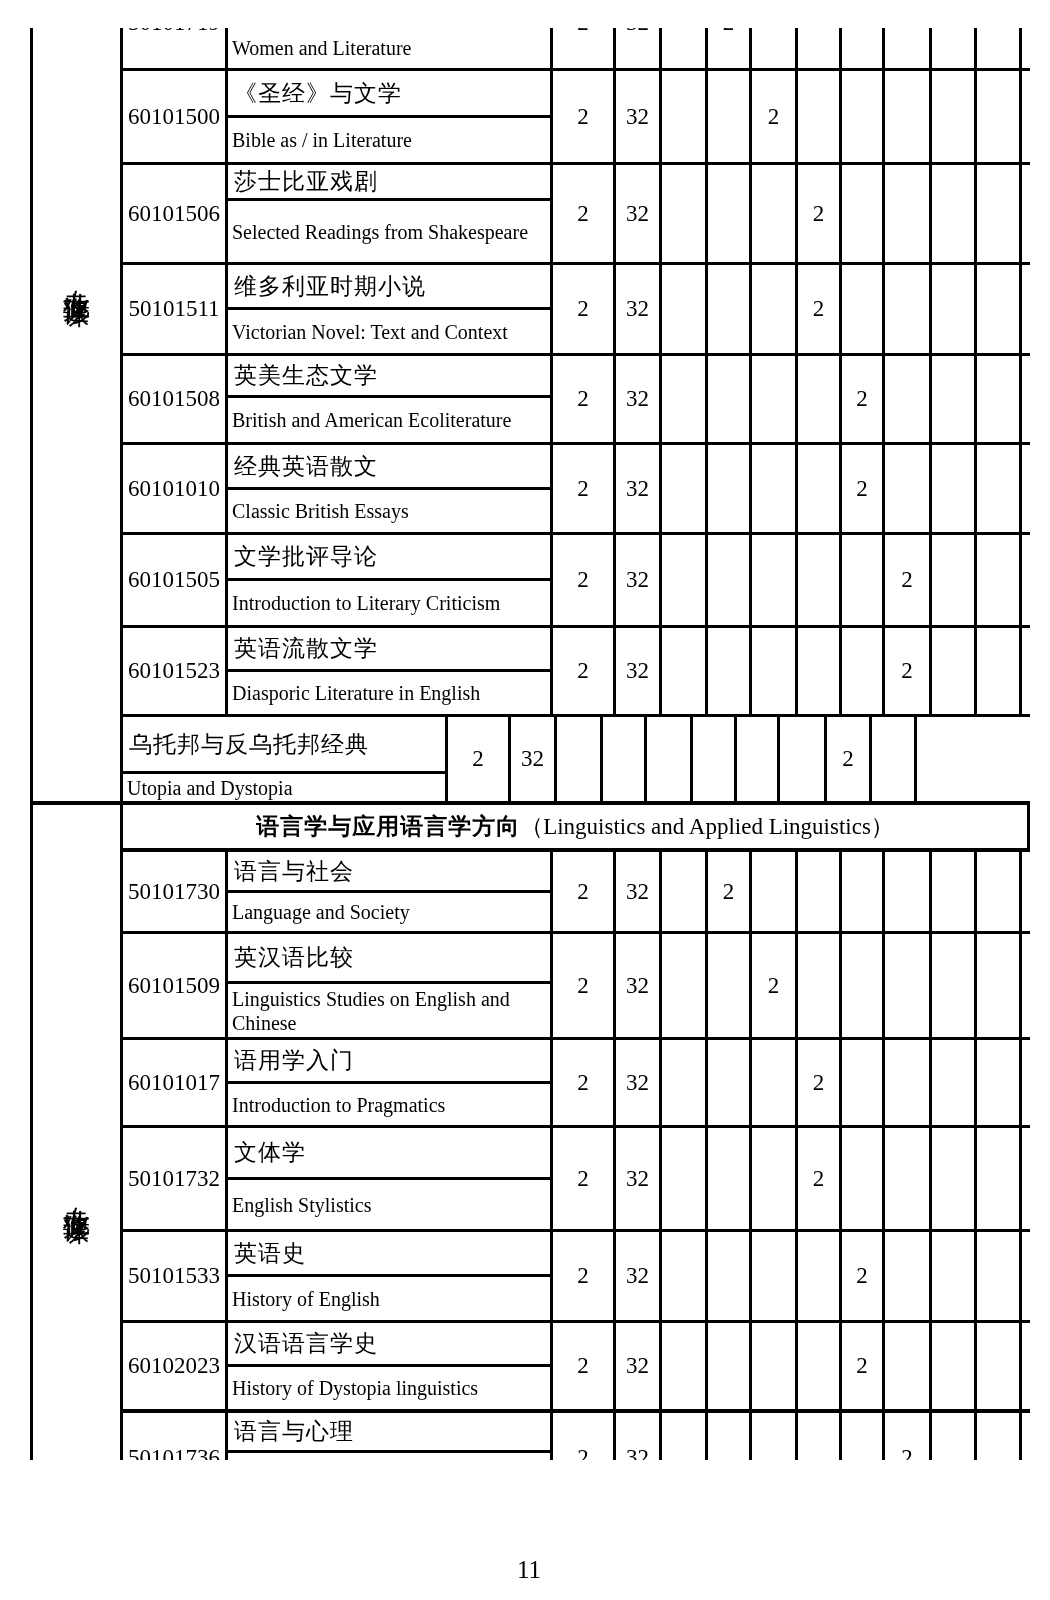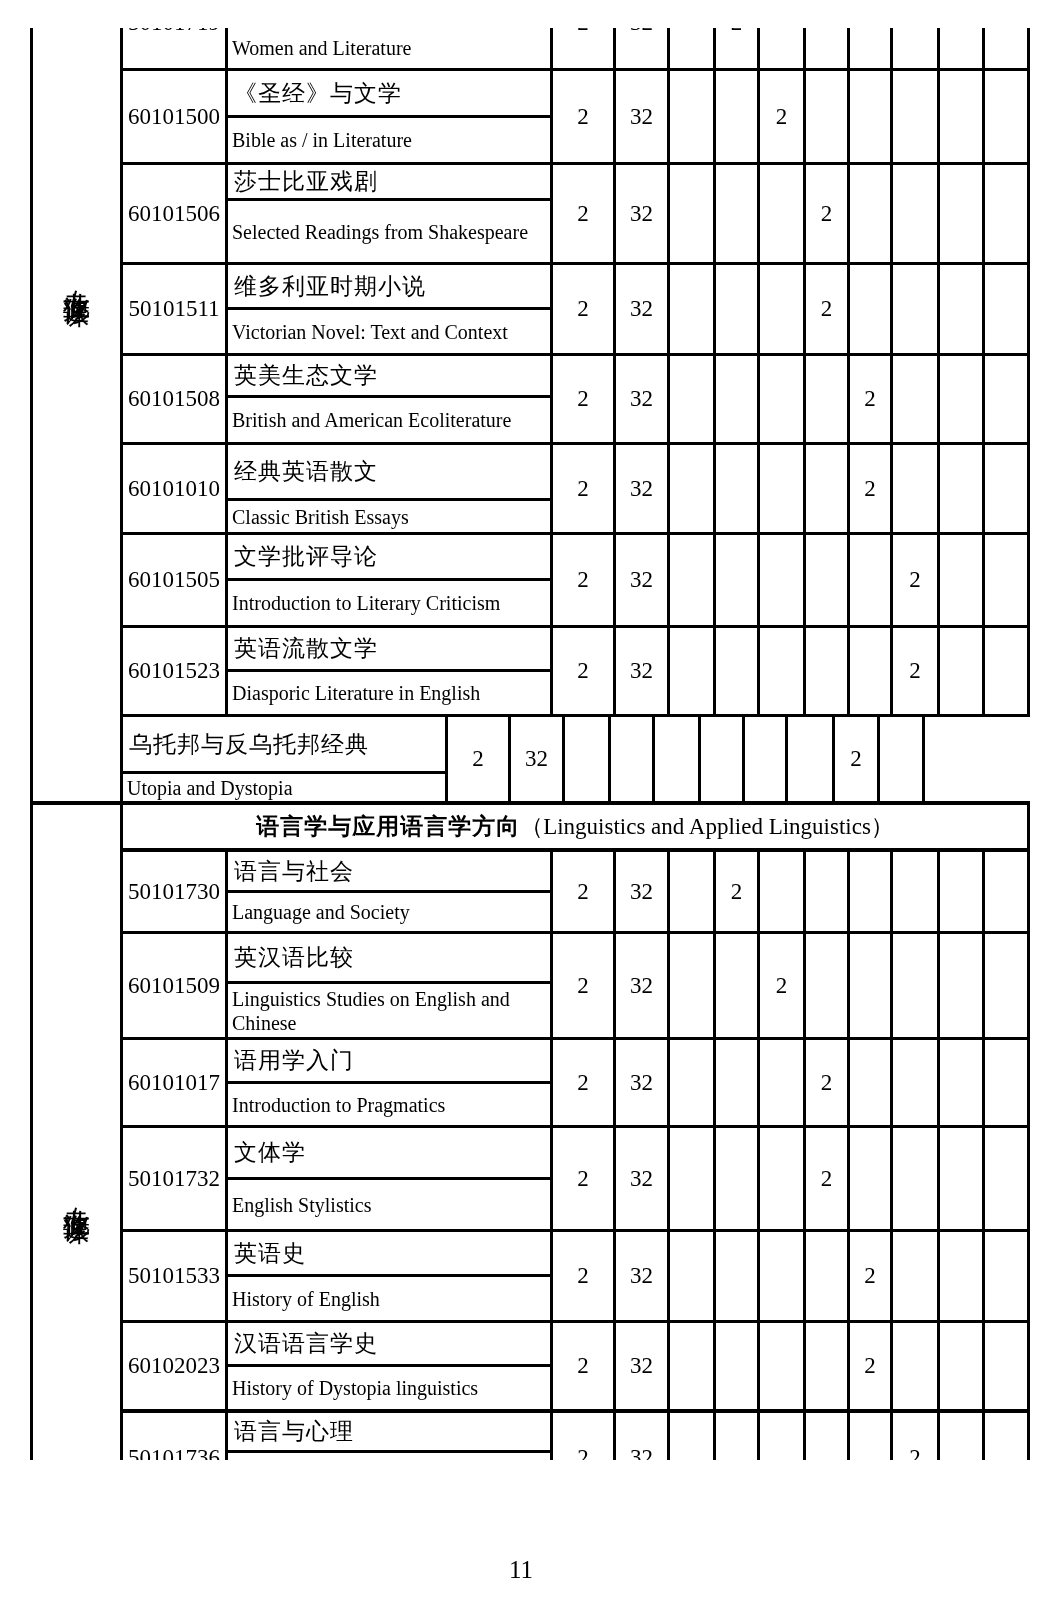--- a/index.html
+++ b/index.html
@@ -18,33 +18,33 @@
           font-size:27px;letter-spacing:3px;white-space:nowrap;}
   
   #rows{position:absolute;left:90px;top:0;width:907px;}
   .crow{display:flex;box-sizing:border-box;border-bottom:3px solid #000;background:#fff;}
   .crow.thick{border-bottom-width:4px;}
   .cell{box-sizing:border-box;border-right:3px solid #000;flex-shrink:0;display:flex;
         align-items:center;justify-content:center;overflow:hidden;}
   .c-code{width:105px;font-size:23px;}
   .c-name{width:325px;flex-direction:column;align-items:stretch;justify-content:flex-start;}
   .c-credit{width:63px;font-size:23px;}
-  .c-hours{width:54px;font-size:23px;}
+  .c-hours{width:46px;font-size:23px;}
   .c-sem{font-size:23px;}
   .zh{box-sizing:border-box;border-bottom:3px solid #000;display:flex;align-items:center;
       padding-left:6px;font-size:23px;letter-spacing:1px;overflow:hidden;}
   .en{flex:1;display:flex;align-items:center;padding-left:4px;font-size:20px;line-height:1.2;overflow:hidden;}
   
   .hrow{display:flex;box-sizing:border-box;border-bottom:4px solid #000;background:#fff;}
   .hcell{width:907px;box-sizing:border-box;border-right:3px solid #000;display:flex;
          align-items:center;justify-content:center;font-size:23px;}
   .hcell .hzh{font-weight:bold;letter-spacing:1px;}
   
   #topmask{position:absolute;left:0;top:0;width:1050px;height:28px;background:#ffffff;z-index:10;}
-  #pagenum{position:absolute;left:4px;top:1556px;width:1034px;text-align:center;font-size:25px;}
+  #pagenum{position:absolute;left:12px;top:1556px;width:1034px;text-align:center;font-size:25px;}
 </style>
 </head>
 <body>
 
 <div id="page">
 
   <div id="twrap">
     <div id="labelcol">
       <div class="lcell first">
         <div class="vlabel" style="top:290px">专业选修课</div>
@@ -140,21 +140,21 @@
           <div class="cell c-sem" style="width: 44px;"></div>
           <div class="cell c-sem" style="width: 43px;">2</div>
           <div class="cell c-sem" style="width: 47px;"></div>
           <div class="cell c-sem" style="width: 45px;"></div>
           <div class="cell c-sem" style="width: 45px;"></div>
         </div>
 
   <div class="crow" style="height: 90px;">
     <div class="cell c-code">60101010</div>
     <div class="cell c-name">
-      <div class="zh" style="height: 56px;">经典英语散文</div>
+      <div class="zh" style="height: 45px;">经典英语散文</div>
       <div class="en">Classic British Essays</div>
     </div>
     <div class="cell c-credit">2</div>
     <div class="cell c-hours">32</div>
   <div class="cell c-sem" style="width: 46px;"></div>
           <div class="cell c-sem" style="width: 44px;"></div>
           <div class="cell c-sem" style="width: 46px;"></div>
           <div class="cell c-sem" style="width: 44px;"></div>
           <div class="cell c-sem" style="width: 43px;">2</div>
           <div class="cell c-sem" style="width: 47px;"></div>

